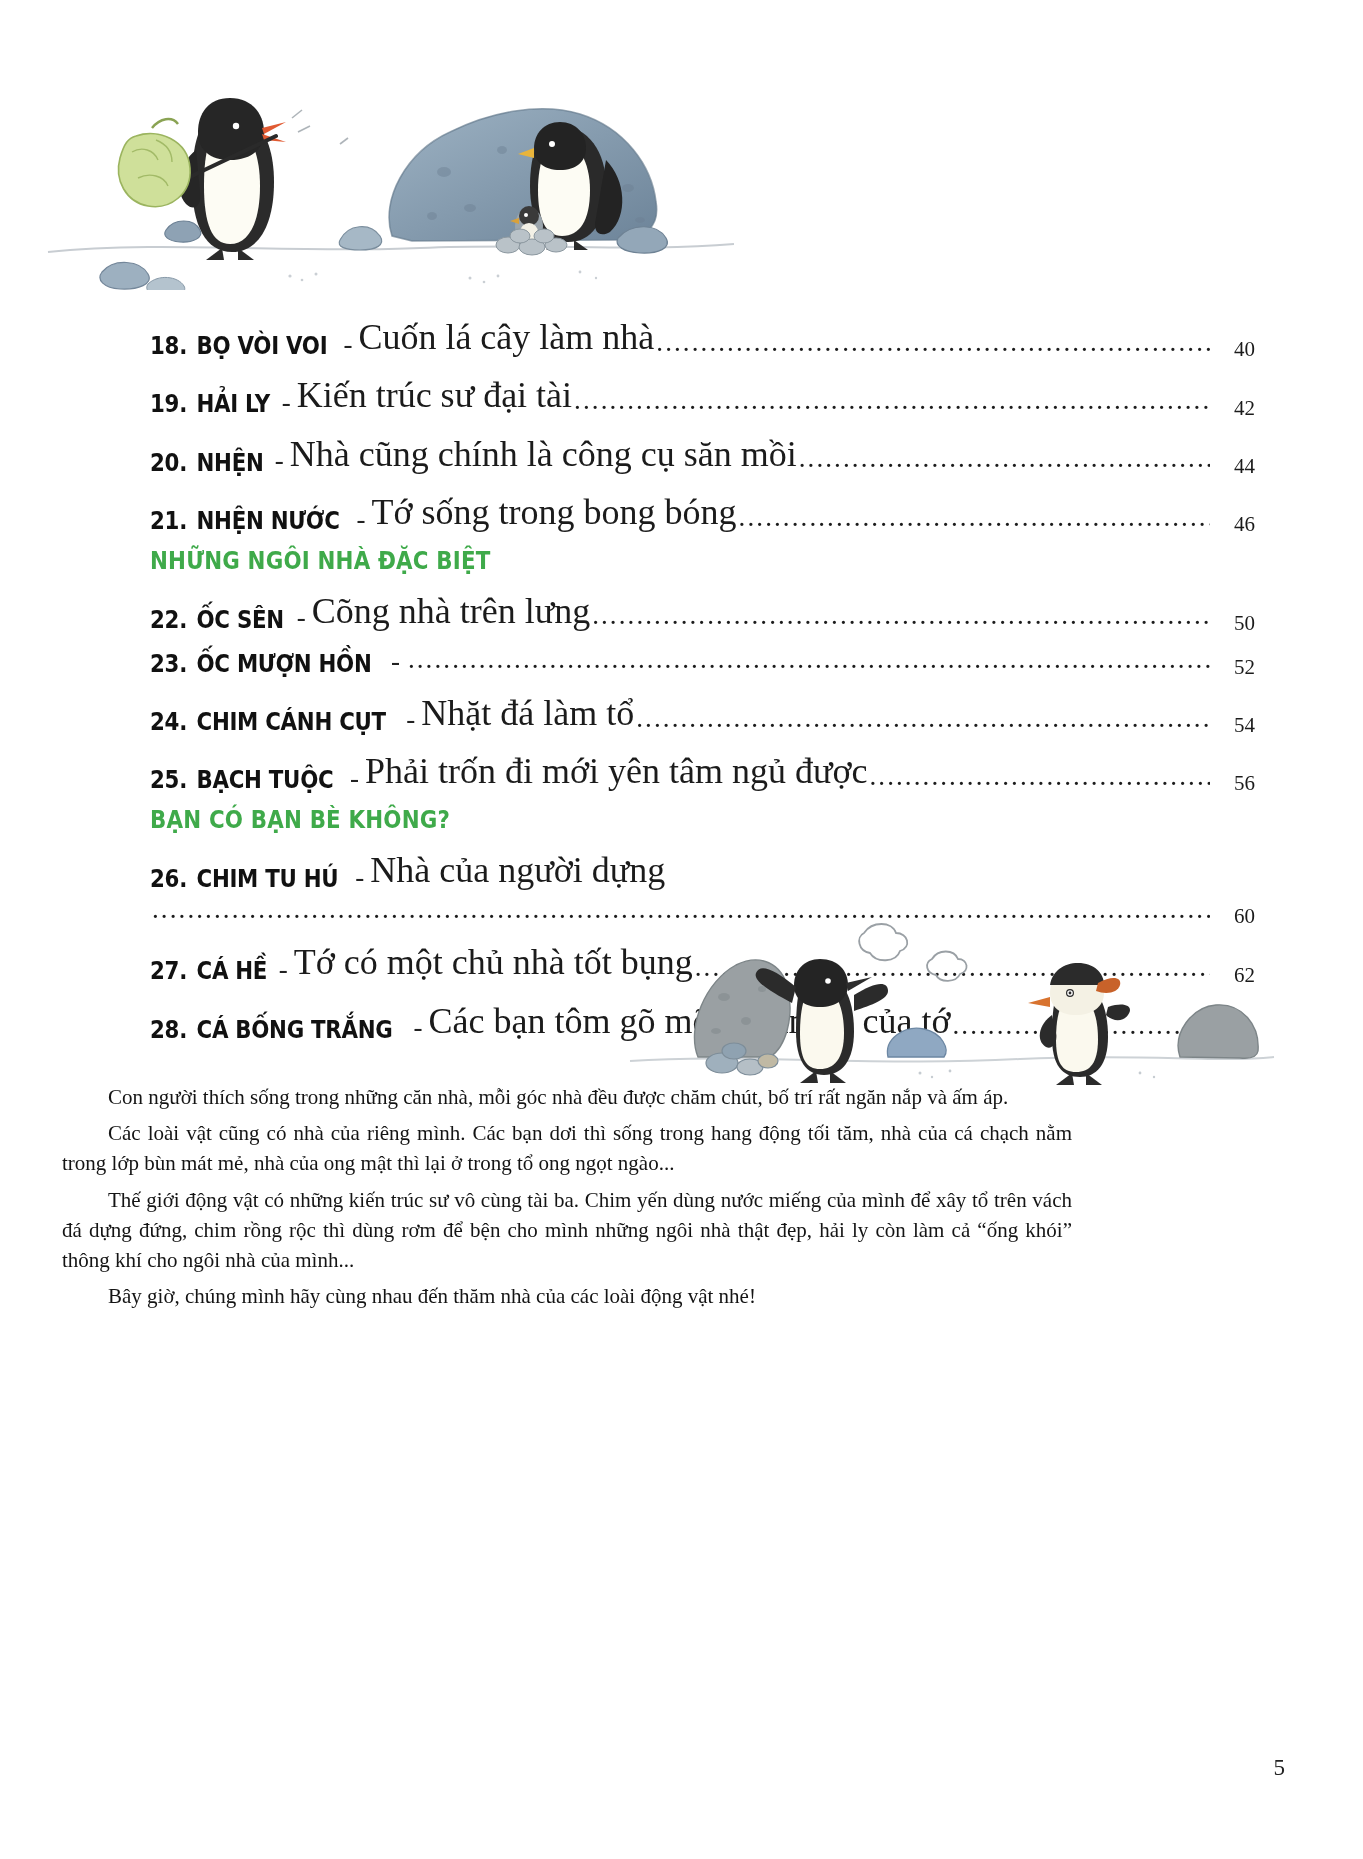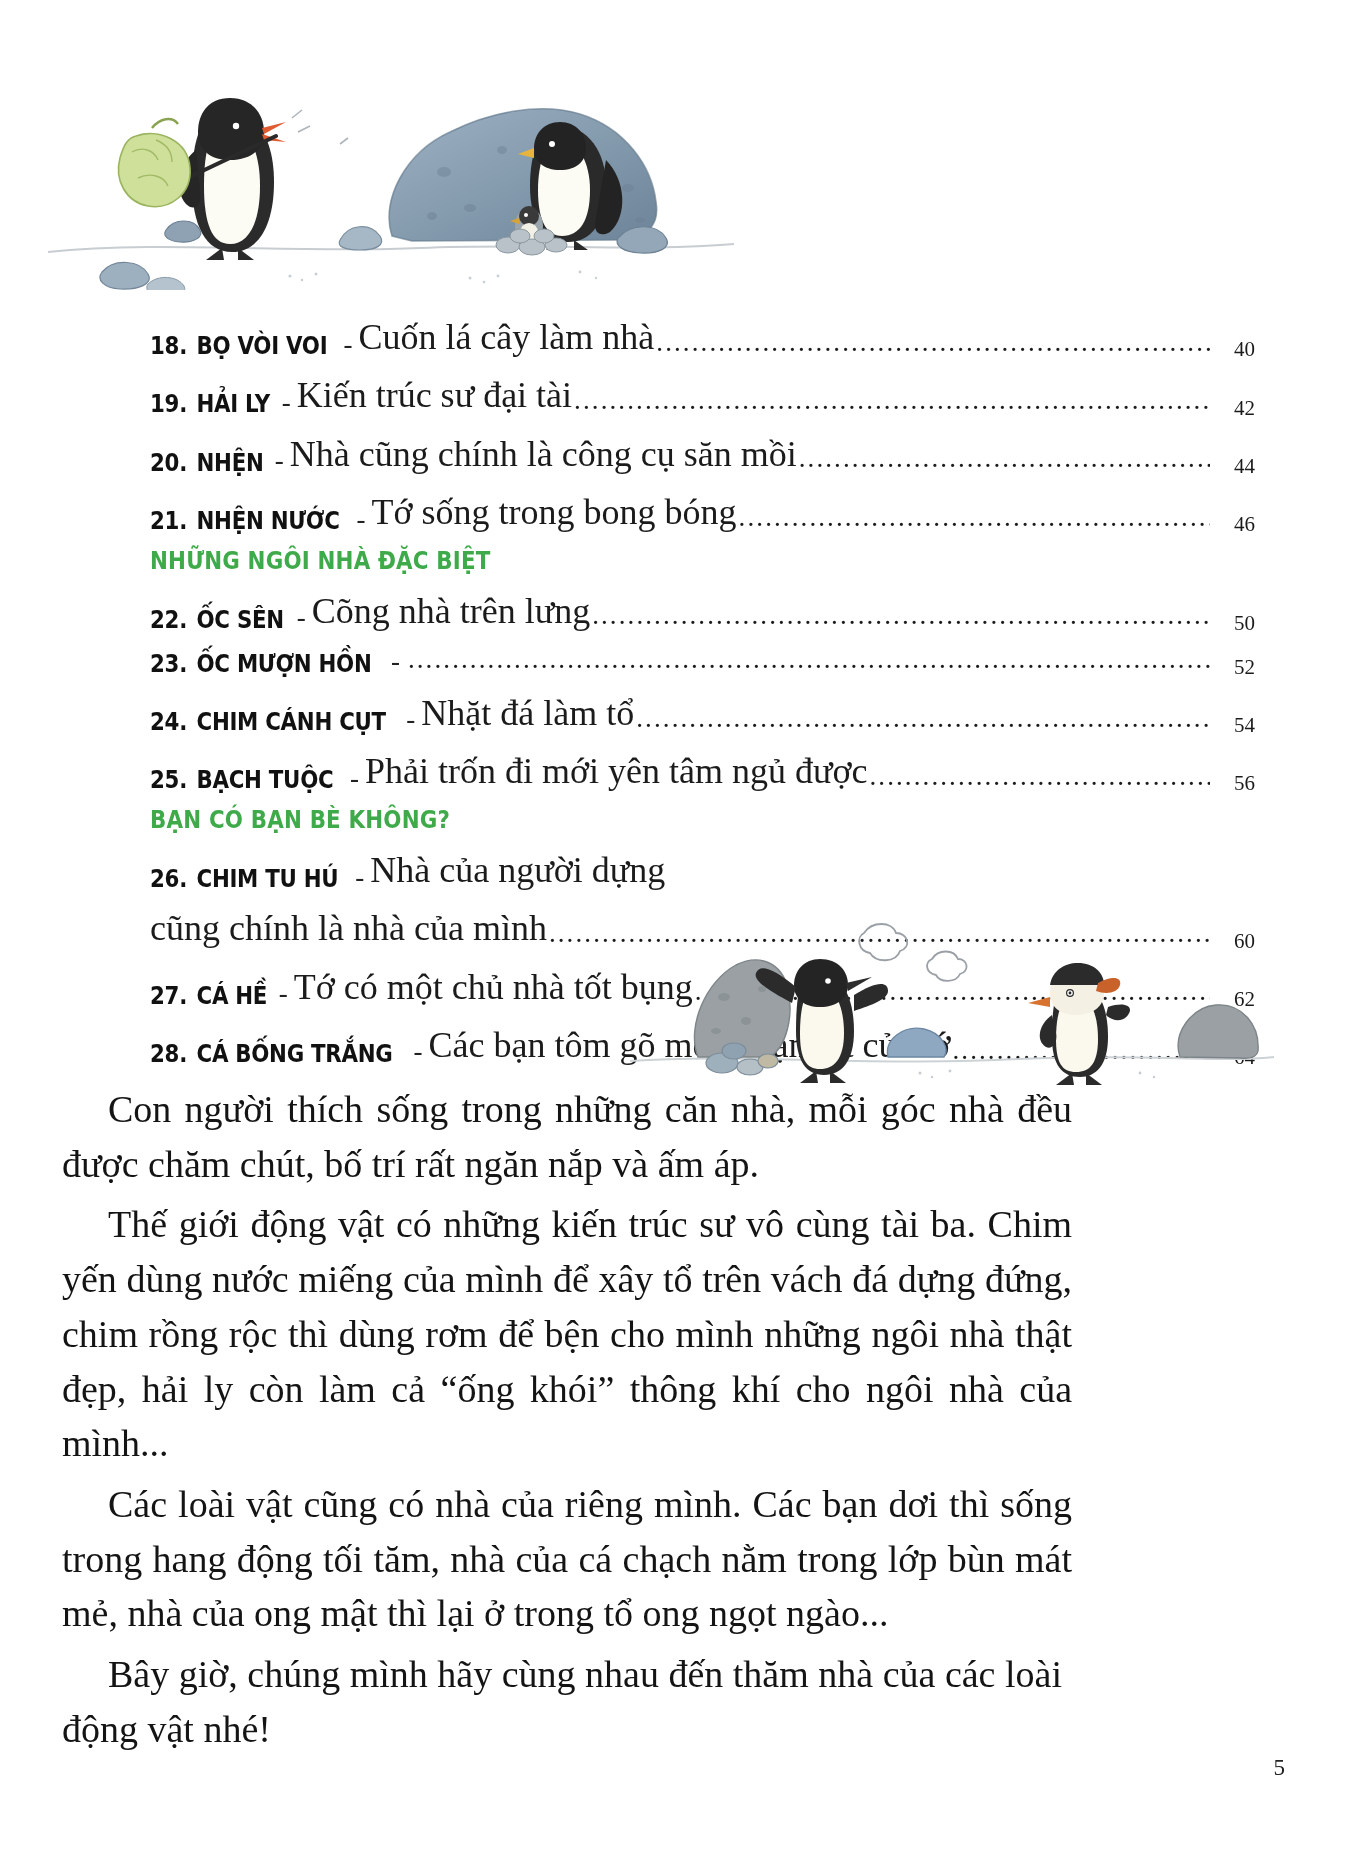--- a/index.html
+++ b/index.html
@@ -125,21 +125,21 @@
   
   .body-text {
     position: absolute;
     left: 62px;
     top: 1082px;
     width: 1010px;
   }
   .body-text p {
     margin: 0 0 6px 0;
     font-family: "Liberation Serif", "DejaVu Serif", serif;
-    font-size: 38px;
+    font-size: 21px;
     line-height: 1.44;
     text-align: justify;
     text-indent: 46px;
     color: #141414;
     hyphens: none;
   }
   .body-text p.last {
     text-align: left;
   }
 
@@ -355,21 +355,20 @@
     <div class="toc-section">BẠN CÓ BẠN BÈ KHÔNG?</div>
 
     <div class="toc-row">
       <span class="entry-title">26.</span>
       <span class="entry-title" style="padding-left:7px;">CHIM TU HÚ</span>
       <span class="entry-dash">-</span>
       <span class="entry-desc">Nhà của người dựng</span>
     </div>
 
     <div class="toc-row continuation">
-      <span class="entry-desc">cũng chính là nhà của mình</span>
       <span class="dotfill"></span>
       <span class="page-no">60</span>
     </div>
 
     <div class="toc-row">
       <span class="entry-title">27.</span>
       <span class="entry-title" style="padding-left:7px;">CÁ HỀ</span>
       <span class="entry-dash">-</span>
       <span class="entry-desc">Tớ có một chủ nhà tốt bụng</span>
       <span class="dotfill"></span>
@@ -463,20 +462,20 @@
           <circle cx="312" cy="162" r="1.2"></circle>
         <circle cx="330" cy="156" r="1.4"></circle>
           <circle cx="520" cy="158" r="1.4"></circle>
         <circle cx="534" cy="162" r="1.2"></circle>
       </g>
     </svg>
   </div>
 
   <div class="body-text">
     <p>Con người thích sống trong những căn nhà, mỗi góc nhà đều được chăm chút, bố trí rất ngăn nắp và ấm áp.</p>
+    <p>Các loài vật cũng có nhà của riêng mình. Các bạn dơi thì sống trong hang động tối tăm, nhà của cá chạch nằm trong lớp bùn mát mẻ, nhà của ong mật thì lại ở trong tổ ong ngọt ngào...</p>
     <p>Thế giới động vật có những kiến trúc sư vô cùng tài ba. Chim yến dùng nước miếng của mình để xây tổ trên vách đá dựng đứng, chim rồng rộc thì dùng rơm để bện cho mình những ngôi nhà thật đẹp, hải ly còn làm cả “ống khói” thông khí cho ngôi nhà của mình...</p>
-    <p>Các loài vật cũng có nhà của riêng mình. Các bạn dơi thì sống trong hang động tối tăm, nhà của cá chạch nằm trong lớp bùn mát mẻ, nhà của ong mật thì lại ở trong tổ ong ngọt ngào...</p>
     <p class="last">Bây giờ, chúng mình hãy cùng nhau đến thăm nhà của các loài động vật nhé!</p>
   </div>
 
   <div class="folio">5</div>
 
 </div>
 
 </body></html>

